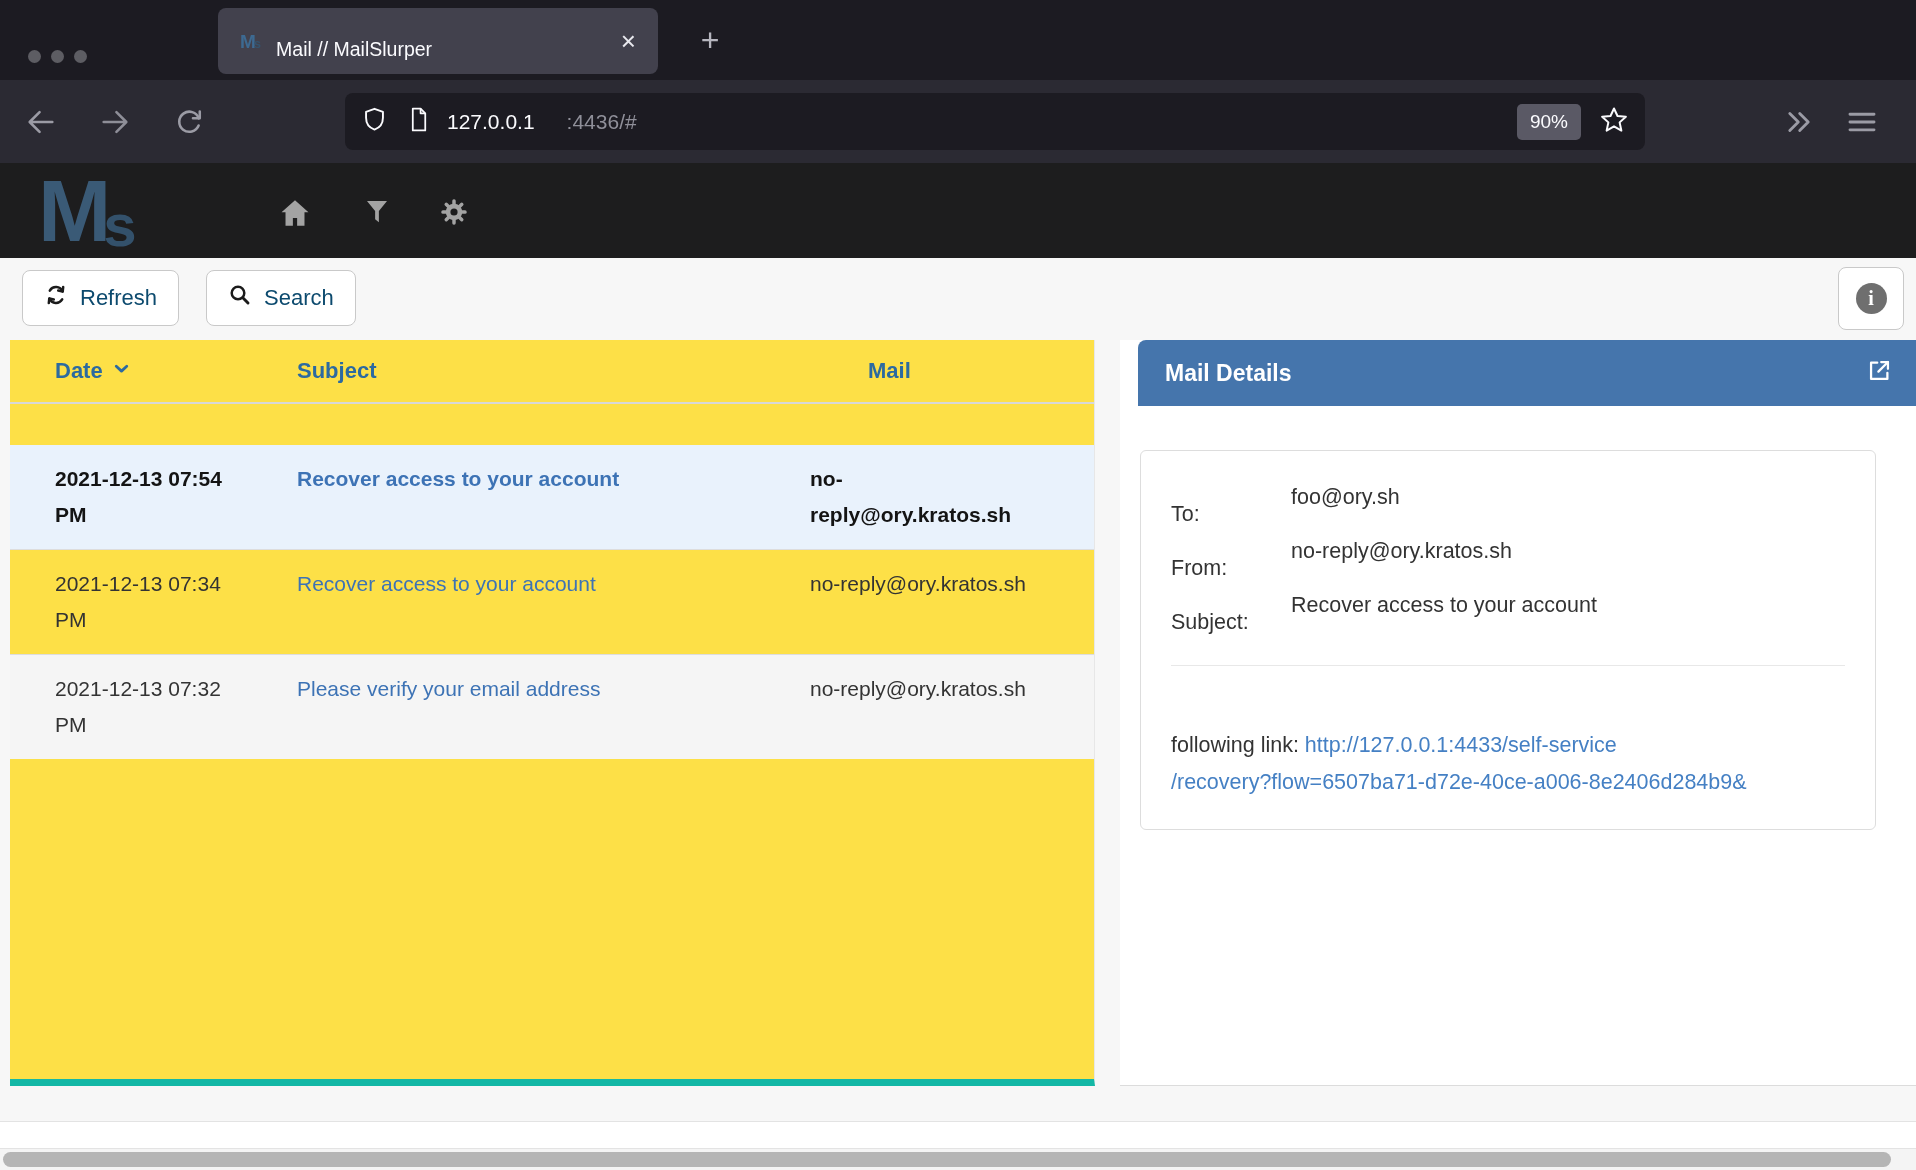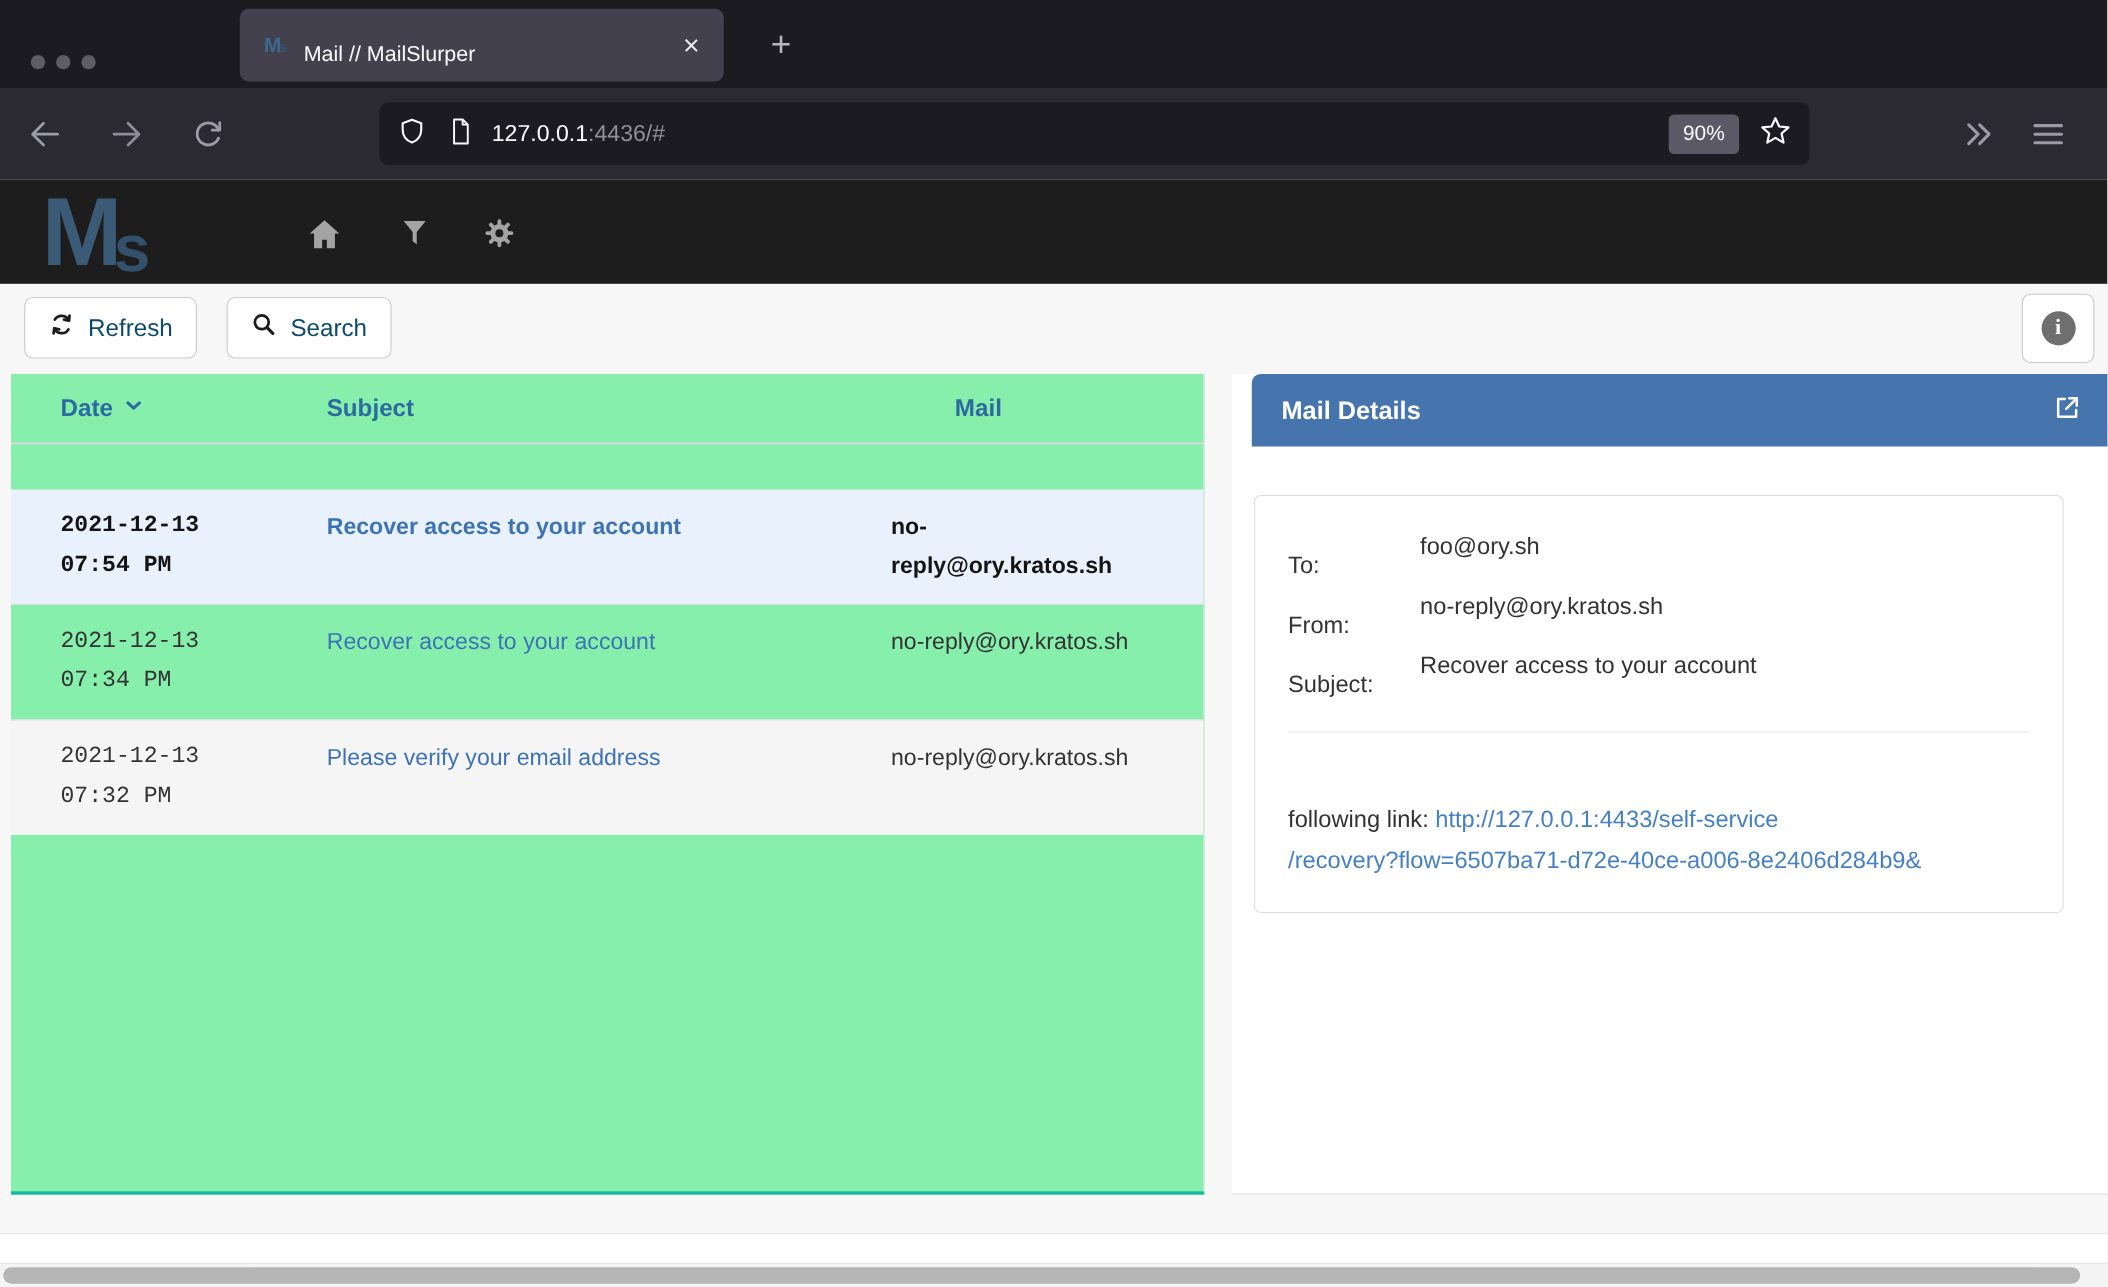--- a/index.html
+++ b/index.html
@@ -19,21 +19,21 @@
   .tab-close{font-size:26px;color:#e9e9ef;line-height:1;}
   .newtab{position:absolute;left:688px;top:18px;width:44px;height:44px;display:flex;align-items:center;
           justify-content:center;font-size:32px;color:#b6b6bf;font-weight:300;}
 
   .navbar{position:absolute;left:0;top:80px;width:100%;height:83px;background:#2b2a33;}
   .nav-icon{position:absolute;top:105px;}
   .urlbar{position:absolute;left:345px;top:93px;width:1300px;height:57px;background:#1c1b22;border-radius:8px;
           display:flex;align-items:center;padding:0 16px;box-sizing:border-box;}
   .urlbar .spacer{flex:1;}
   .url-text{font-size:21px;color:#fbfbfe;margin-left:6px;white-space:nowrap;}
-  .url-dim{color:#8f8f99;}
+  .url-dim{color:#8f8f99;margin-left:32px;}
   .zoom-badge{background:#5a5965;border-radius:5px;padding:7px 13px;font-size:19px;color:#fbfbfe;margin-right:18px;}
 
   
   .appbar{position:absolute;left:0;top:163px;width:100%;height:95px;background:#1d1d1e;}
   .logo{position:absolute;left:38px;top:0;height:95px;display:flex;align-items:center;line-height:1;}
   .logo-main{font-weight:800;font-size:88px;color:#3a5a76;letter-spacing:-4px;}
   .logo-sub{font-weight:800;font-size:60px;color:#33516b;margin-left:-4px;margin-top:30px;}
   .app-icon{position:absolute;top:196px;}
 
   
@@ -42,35 +42,35 @@
        font-size:22px;color:#0c4a6e;}
   .btn-refresh{left:22px;}
   .btn-search{left:206px;}
   .btn-info{position:absolute;top:267px;left:1838px;width:66px;height:63px;background:#fff;
             border:1px solid #c9c9c9;border-radius:8px;display:flex;align-items:center;justify-content:center;}
   .info-circle{width:31px;height:31px;border-radius:50%;background:#6f6f6f;color:#fff;font-weight:800;
                font-size:20px;display:flex;align-items:center;justify-content:center;
                font-family:"Liberation Serif",serif;}
 
   
-  .list-panel{position:absolute;left:10px;top:340px;width:1085px;height:746px;background:#86efac;
-              border-bottom:3px solid #14b8a6;border-right:1px solid #e7e7e7;box-sizing:border-box;}
+  .list-panel{position:absolute;left:10px;top:340px;width:1085px;height:746px;background:#fde047;
+              border-bottom:7px solid #14b8a6;border-right:1px solid #e7e7e7;box-sizing:border-box;}
   .thead{display:flex;height:62px;align-items:center;border-bottom:2px solid #d8d8d8;
          font-weight:bold;color:#2c6aa0;font-size:22px;}
   .col-date{width:287px;padding-left:45px;box-sizing:border-box;}
   .col-subject{width:513px;}
   .col-from{flex:1;}
   .th-date{display:flex;align-items:center;gap:8px;}
   .th-from-pad{padding-left:58px;display:inline-block;}
   .tspacer{height:41px;}
   .trow{display:flex;padding:16px 0;font-size:21px;line-height:36px;color:#333;}
   .trow + .trow{border-top:1px solid #ddd;}
   .trow.selected{background:#e9f2fc;font-weight:bold;color:#141414;}
   .trow.striped{background:#f5f5f5;}
-  .date-text{width:180px;font-family:Liberation Mono, monospace;}
+  .date-text{width:180px;}
   .from-text{width:220px;overflow-wrap:break-word;}
   .subj-link{color:#3d73b5;text-decoration:none;cursor:pointer;}
 
   
   .details-col{position:absolute;left:1120px;top:340px;width:796px;height:746px;background:#fff;
                border-bottom:1px solid #dcdcdc;box-sizing:border-box;}
   .details-header{position:absolute;left:18px;top:0;right:-4px;height:66px;background:#4575ac;
                   border-radius:8px 0 0 0;display:flex;align-items:center;padding:0 27px;
                   color:#fff;font-size:23px;font-weight:bold;}
   .details-header .spacer{flex:1;}

